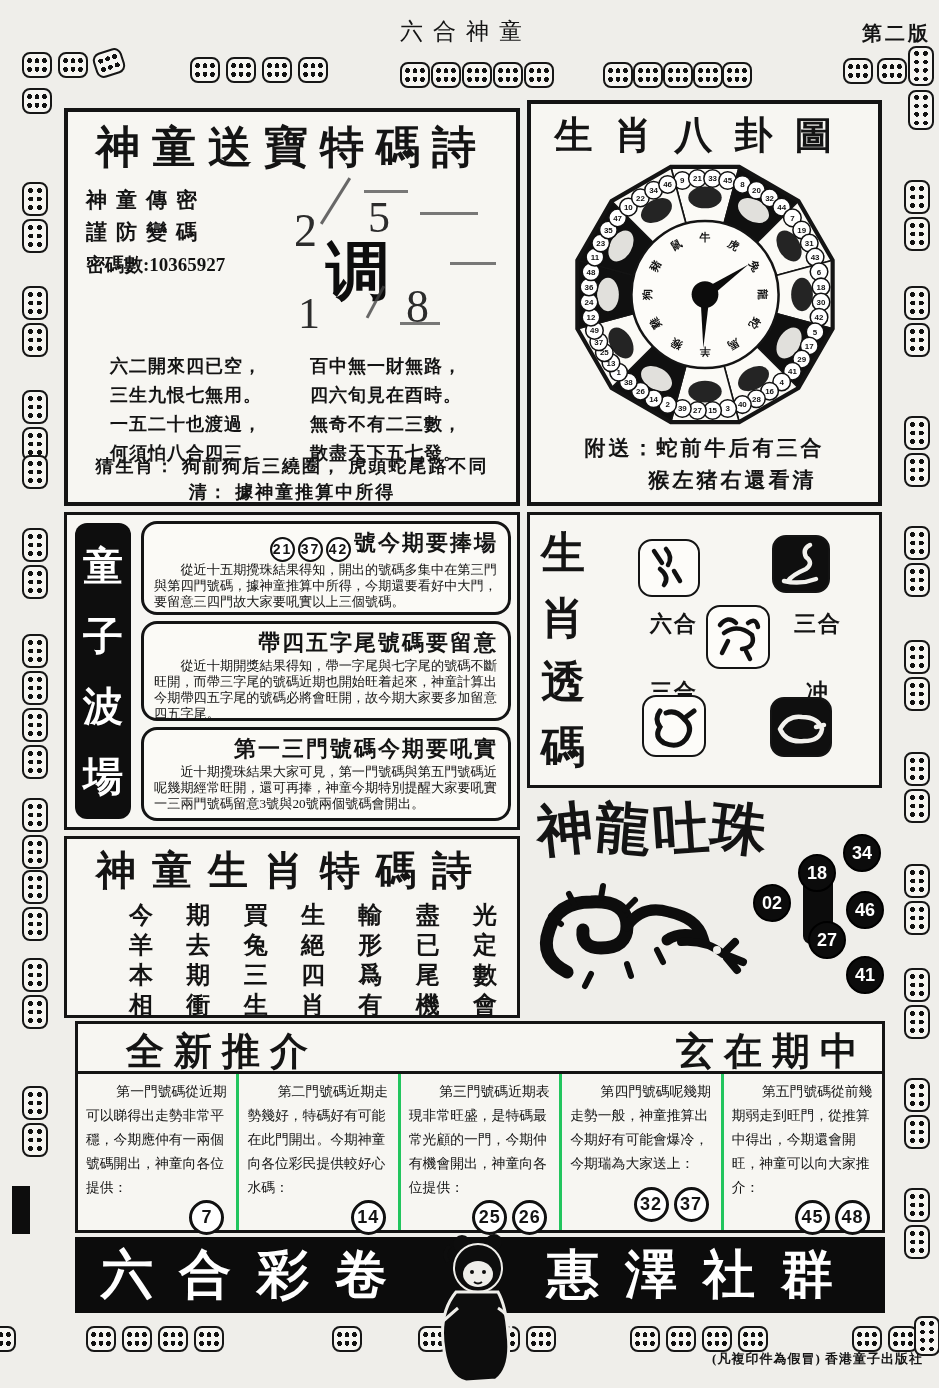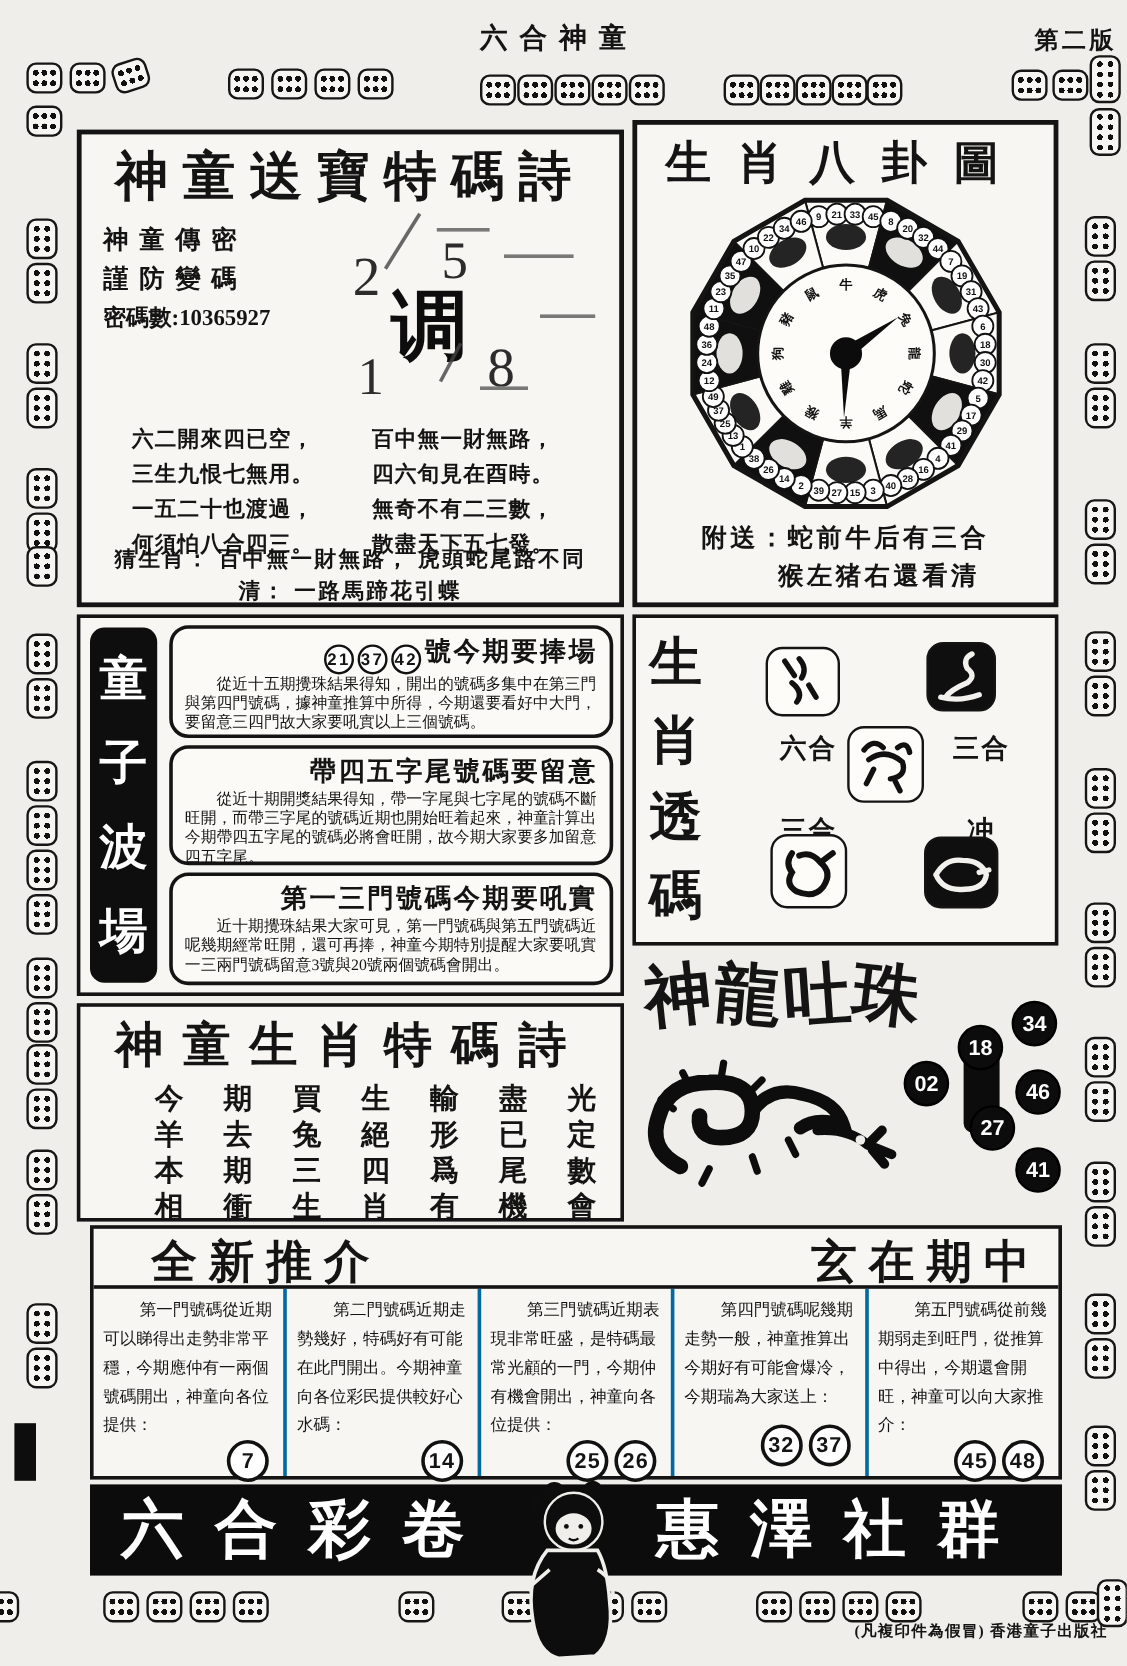--- a/index.html
+++ b/index.html
@@ -28,21 +28,21 @@
     radial-gradient(circle 2.4px at 30% 15%,#111 98%,transparent),
     radial-gradient(circle 2.4px at 70% 15%,#111 98%,transparent),
     radial-gradient(circle 2.4px at 30% 39%,#111 98%,transparent),
     radial-gradient(circle 2.4px at 70% 39%,#111 98%,transparent),
     radial-gradient(circle 2.4px at 30% 62%,#111 98%,transparent),
     radial-gradient(circle 2.4px at 70% 62%,#111 98%,transparent),
     radial-gradient(circle 2.4px at 30% 86%,#111 98%,transparent),
     radial-gradient(circle 2.4px at 70% 86%,#111 98%,transparent);}
 
   
-  .masthead{position:absolute;left:400px;top:16px;font-size:23px;font-weight:700;letter-spacing:10px;}
+  .masthead{position:absolute;left:400px;top:16px;font-size:23px;font-weight:400;letter-spacing:10px;}
   .edition{position:absolute;right:8px;top:20px;font-size:20px;font-weight:800;letter-spacing:3px;}
   .publisher{position:absolute;right:16px;top:1350px;font-size:13px;font-weight:700;letter-spacing:1px;}
 
   
   .panel{position:absolute;border:4px solid #141414;background:#f7f6f2;}
 
   
   #boxA{left:64px;top:108px;width:456px;height:398px;}
   #boxA .big-title{position:absolute;left:0;right:0;top:6px;text-align:center;
     font-size:44px;font-weight:900;letter-spacing:12px;white-space:nowrap;}
@@ -97,21 +97,21 @@
     font-size:40px;font-weight:900;letter-spacing:16px;white-space:nowrap;}
   .grid-row{position:absolute;left:62px;right:20px;display:flex;justify-content:space-between;}
   .grid-row span{font-size:24px;font-weight:900;}
 
   
   #boxG{left:75px;top:1021px;width:810px;height:212px;border-width:3px;background:#f7f6f2;}
   #boxG .g-header{position:relative;height:50px;border-bottom:3px solid #141414;}
   .g-left{position:absolute;left:48px;top:2px;font-size:38px;font-weight:900;letter-spacing:10px;}
   .g-right{position:absolute;right:14px;top:2px;font-size:38px;font-weight:900;letter-spacing:10px;}
   .g-cols{display:flex;height:156px;}
-  .g-col{flex:1;border-right:3px solid #0369a1;padding:6px 8px 4px;display:flex;flex-direction:column;}
+  .g-col{flex:1;border-right:3px solid #22c55e;padding:6px 8px 4px;display:flex;flex-direction:column;}
   .g-col:last-child{border-right:none;}
   .g-col p{font-size:13.8px;line-height:24px;text-indent:2.2em;font-weight:500;}
   .g-balls{margin-top:auto;display:flex;justify-content:flex-end;gap:5px;padding:0 4px 4px 0;}
   .ball-col{width:35px;height:35px;border:3px solid #111;border-radius:50%;background:#fff;
     display:flex;align-items:center;justify-content:center;font-size:18px;font-weight:800;letter-spacing:1px;}
 
   
   #footerBanner{position:absolute;left:75px;top:1237px;width:810px;height:76px;background:#0c0c0c;
     display:flex;align-items:center;justify-content:space-between;padding:0 26px;}
   #footerBanner .f-text{color:#fff;font-size:52px;font-weight:900;letter-spacing:26px;white-space:nowrap;}
@@ -147,22 +147,22 @@
       <div>四六旬見在酉時。</div>
       <div>無奇不有二三數，</div>
       <div>散盡天下五七發。</div>
     </div>
   <div class="poem-col serif" style="left:42px">
       <div>六二開來四已空，</div>
       <div>三生九恨七無用。</div>
       <div>一五二十也渡過，</div>
       <div>何須怕八合四三。</div>
     </div>
-  <div class="hint serif" style="top:342px">猜生肖： 百中無一財無路， 虎頭蛇尾路不同</div>
-  <div class="hint serif" style="top:368px">清： 一路馬蹄花引蝶</div>
+  <div class="hint serif" style="top:342px">猜生肖： 狗前狗后三繞圈， 虎頭蛇尾路不同</div>
+  <div class="hint serif" style="top:368px">清： 據神童推算中所得</div>
 </div>
 
 <div id="boxB" class="panel">
   <div class="big-title">生肖八卦圖</div>
   <svg id="wheel" width="304" height="276" viewBox="0 0 330 330">
       <path d="M142.22392403097817,82.998527286562 L124.10659087380171,15.383719446327206 L205.89340912619826,15.383719446327206 L187.77607596902183,82.998527286562 Z" fill="#fbfaf6" stroke="#141414" stroke-width="2"></path>
       <ellipse cx="165" cy="52" rx="20" ry="13" transform="rotate(0 165 52)" fill="#111" opacity="0.92"></ellipse>
       <path d="M187.77607596902183,82.998527286562 L205.89340912619826,15.383719446327206 L276.7228714274745,56.2771285725255 L227.22539674441617,105.77460325558383 Z" fill="#101010" stroke="#141414" stroke-width="2"></path>
       <ellipse cx="223" cy="67.54105316100512" rx="20" ry="13" transform="rotate(30 223 67.54105316100512)" fill="#f3f2ee" opacity="0.92"></ellipse>
       <path d="M227.22539674441617,105.77460325558383 L276.7228714274745,56.2771285725255 L317.6162805536728,127.10659087380172 L250.001472713438,145.22392403097817 Z" fill="#fbfaf6" stroke="#141414" stroke-width="2"></path>

